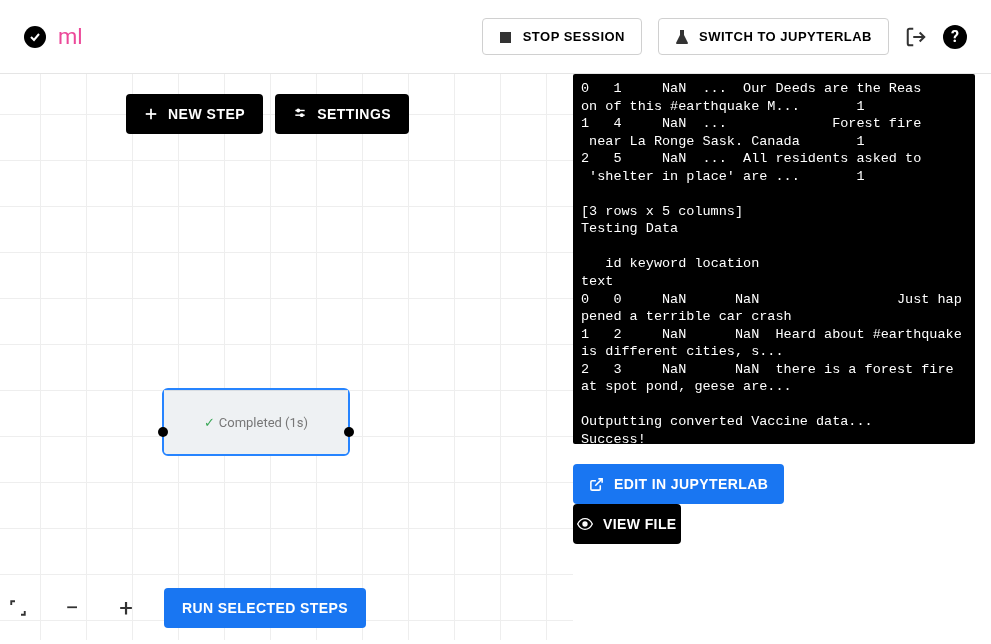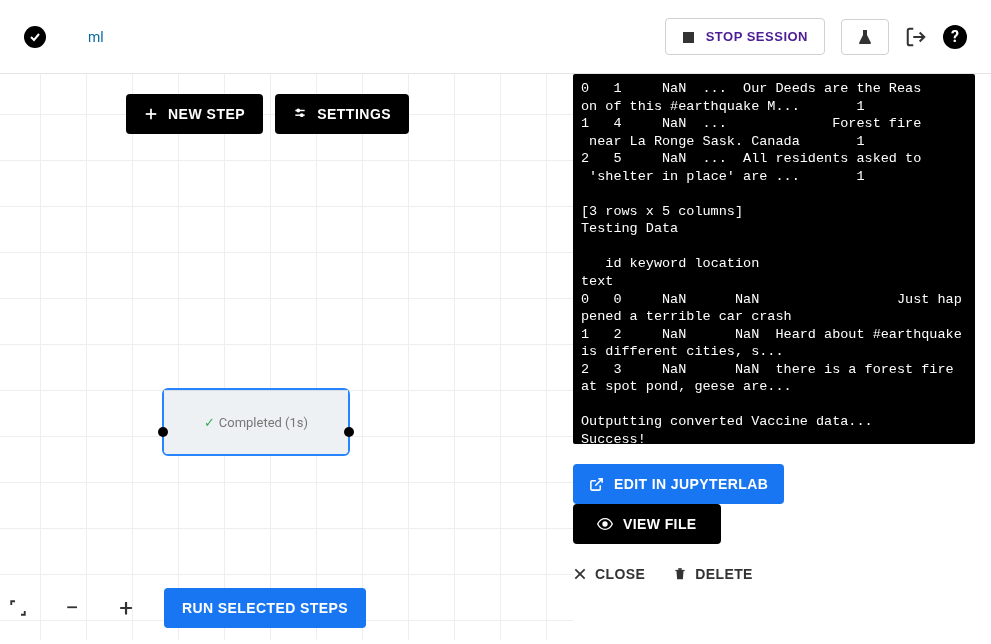--- a/index.html
+++ b/index.html
@@ -29,39 +29,38 @@
   height: 22px;
   border-radius: 50%;
   background: #000;
   display: flex;
   align-items: center;
   justify-content: center;
   color: #fff;
   font-size: 14px;
 }
 .project-title {
-  font-size: 14px;
+  font-size: 22px;
   font-weight: 400;
-  color: #0369a1;
-  margin-left: 30px;
+  color: #ec4899;
 }
 .header-right {
   display: flex;
   align-items: center;
   gap: 16px;
 }
 .btn-outline {
   border: 1px solid #d0d0d0;
   background: #fff;
   padding: 10px 16px;
   border-radius: 4px;
   font-size: 13px;
   font-weight: 600;
   letter-spacing: 0.5px;
-  color: #4c1d95;
+  color: #000000;
   display: flex;
   align-items: flex-end;
   gap: 10px;
   cursor: pointer;
 }
 .icon-sm {
   width: 14px;
   height: 14px;
   display: inline-flex;
   align-items: center;
@@ -229,21 +228,21 @@
   display: inline-flex;
   align-items: center;
   gap: 10px;
   cursor: pointer;
   align-self: flex-start;
 }
 .btn-dark-sm {
   background: #000;
   color: #fff;
   border: none;
-  padding: 12px 24px;
+  padding: 12px 4px;
   border-radius: 4px;
   font-size: 14px;
   font-weight: 700;
   letter-spacing: 0.4px;
   display: inline-flex;
   align-items: center;
   gap: 10px;
   cursor: pointer;
   align-self: flex-start;
 }
@@ -286,20 +285,21 @@
           </svg>
       </span>
       <span>STOP SESSION</span>
     </button>
     <button class="btn-outline">
       <span class="icon-sm">
         <svg width="12" height="14" viewBox="0 0 12 14">
             <path d="M4 0 h4 v5 l4 8 a1 1 0 0 1 -1 1 H1 a1 1 0 0 1 -1 -1 l4 -8 Z" fill="#333"></path>
           </svg>
       </span>
+      <span>SWITCH TO JUPYTERLAB</span>
     </button>
     <span class="logout-icon">
       <svg width="22" height="22" viewBox="0 0 24 24" fill="none" stroke="#333" stroke-width="2.2">
           <path d="M9 3 H5 a2 2 0 0 0 -2 2 v14 a2 2 0 0 0 2 2 h4"></path>
           <path d="M16 17 l5 -5 -5 -5"></path>
           <path d="M21 12 H9"></path>
         </svg>
     </span>
     <span class="help-icon">?</span>
   </div>
@@ -385,35 +385,14 @@
       <button class="btn-dark-sm">
         <span>
           <svg width="16" height="16" viewBox="0 0 24 24" stroke="#fff" stroke-width="2" fill="none">
               <path d="M1 12 s4 -8 11 -8 11 8 11 8 -4 8 -11 8 -11 -8 -11 -8 Z"></path>
               <circle cx="12" cy="12" r="3" fill="#fff"></circle>
             </svg>
         </span>
         <span>VIEW FILE</span>
       </button>
     </div>
-    <div class="panel-footer">
-      <button class="ghost-btn">
-        <span>
-          <svg width="14" height="14" viewBox="0 0 24 24" stroke="#333" stroke-width="3">
-              <line x1="4" y1="4" x2="20" y2="20"></line>
-              <line x1="20" y1="4" x2="4" y2="20"></line>
-            </svg>
-        </span>
-        <span>CLOSE</span>
-      </button>
-      <button class="ghost-btn">
-        <span>
-          <svg width="14" height="16" viewBox="0 0 24 24" fill="#333">
-              <path d="M6 7 h12 l-1 14 H7 Z"></path>
-              <path d="M4 5 h16 v2 H4 Z"></path>
-              <path d="M9 2 h6 v3 H9 Z"></path>
-            </svg>
-        </span>
-        <span>DELETE</span>
-      </button>
-    </div>
   </div>
 </div>
 
 </body></html>

